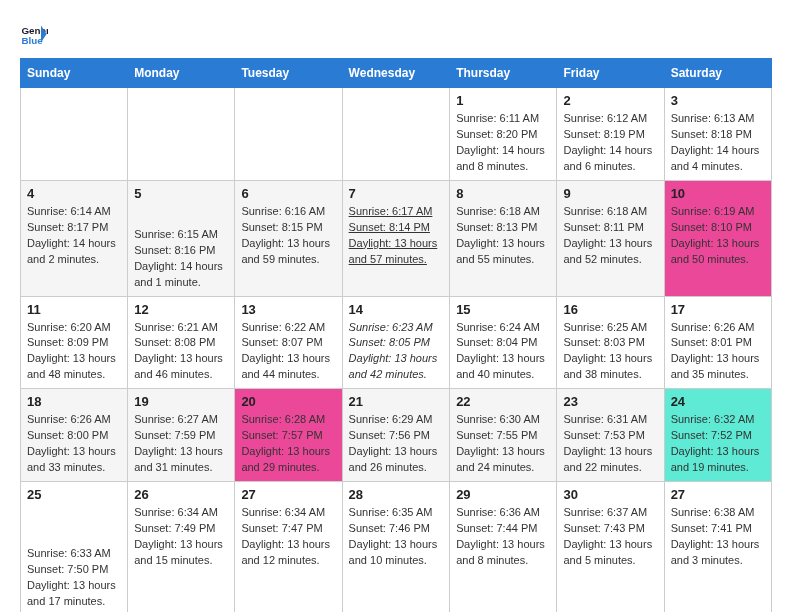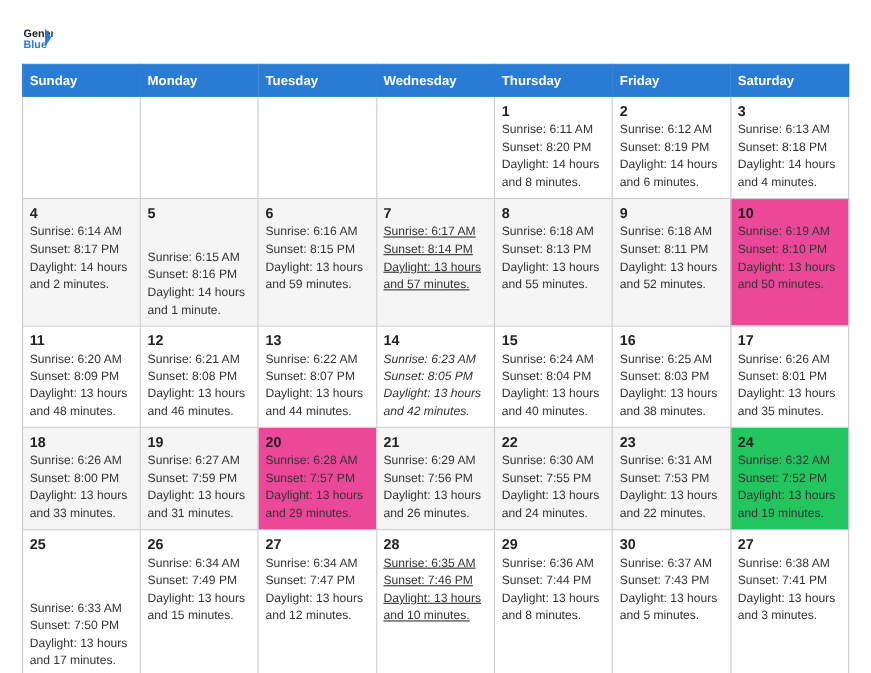--- a/index.html
+++ b/index.html
@@ -288,21 +288,21 @@
 Daylight: 13 hours
 and 24 minutes.</div>
         </td>
         <td style="background: rgb(245, 245, 245); margin-left: 36px;">
           <span class="day-number">23</span>
           <div class="day-info" style="white-space: pre-line;">Sunrise: 6:31 AM
 Sunset: 7:53 PM
 Daylight: 13 hours
 and 22 minutes.</div>
         </td>
-        <td style="background: #22c55e;">
+        <td style="background: #5eead4;">
           <span class="day-number">24</span>
           <div class="day-info" style="white-space: pre-line;">Sunrise: 6:32 AM
 Sunset: 7:52 PM
 Daylight: 13 hours
 and 19 minutes.</div>
         </td>
       </tr>
       <tr>
         <td>
           <span class="day-number">25</span>
@@ -320,21 +320,21 @@
         </td>
         <td>
           <span class="day-number">27</span>
           <div class="day-info" style="white-space: pre-line;">Sunrise: 6:34 AM
 Sunset: 7:47 PM
 Daylight: 13 hours
 and 12 minutes.</div>
         </td>
         <td>
           <span class="day-number">28</span>
-          <div class="day-info" style="white-space: pre-line; text-decoration: underline;">Sunrise: 6:35 AM
+          <div class="day-info" style="white-space: pre-line;">Sunrise: 6:35 AM
 Sunset: 7:46 PM
 Daylight: 13 hours
 and 10 minutes.</div>
         </td>
         <td>
           <span class="day-number">29</span>
           <div class="day-info" style="white-space: pre-line;">Sunrise: 6:36 AM
 Sunset: 7:44 PM
 Daylight: 13 hours
 and 8 minutes.</div>

